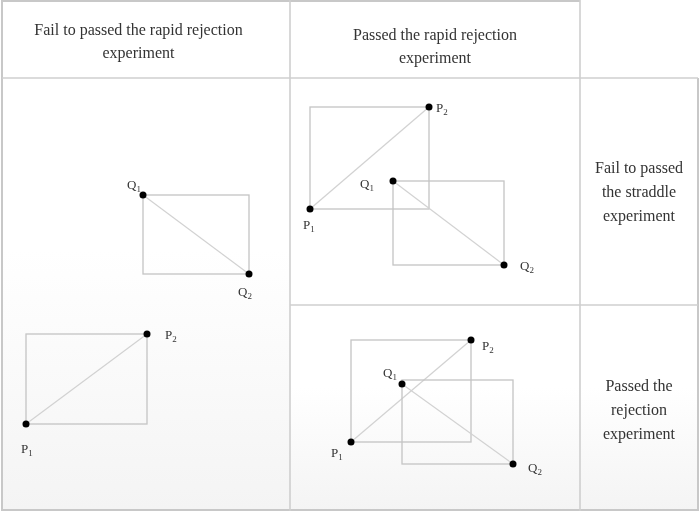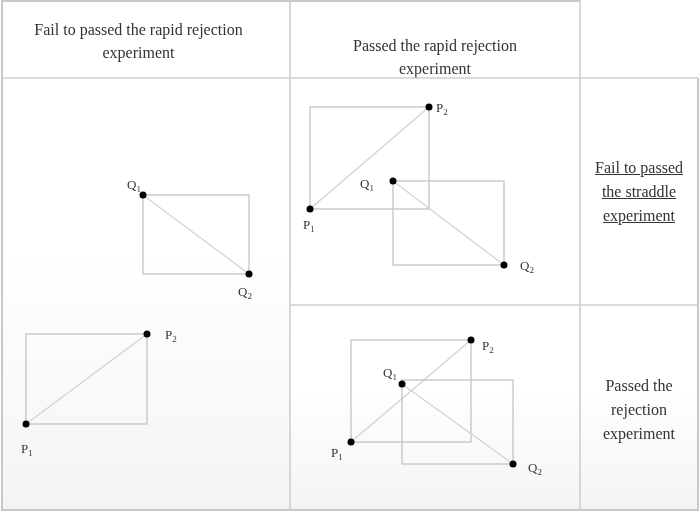--- a/index.html
+++ b/index.html
@@ -23,24 +23,24 @@
 </head>
 <body>
 
 <div class="cell grad" style="left:2px;top:78px;width:288px;height:432px;"></div>
 <div class="cell" style="left:290px;top:78px;width:290px;height:227px;background:#fff;"></div>
 <div class="cell grad" style="left:290px;top:305px;width:290px;height:205px;"></div>
 <div class="cell" style="left:580px;top:78px;width:118px;height:227px;background:#fff;"></div>
 <div class="cell grad" style="left:580px;top:305px;width:118px;height:205px;"></div>
 
 <div class="cell hdr" style="left:2px;top:8px;width:273px;height:66px;padding:0 16px;box-sizing:border-box;">Fail to passed the rapid rejection experiment</div>
-<div class="cell hdr" style="left:290px;top:24px;width:290px;height:66px;padding:0 40px;box-sizing:border-box;">Passed the rapid rejection experiment</div>
+<div class="cell hdr" style="left:290px;top:13px;width:290px;height:66px;padding:0 40px;box-sizing:border-box;">Passed the rapid rejection experiment</div>
 <div class="cell hdr" style="left:580px;top:8px;width:118px;height:66px;"></div>
 
-<div class="cell side" style="left:584px;top:140px;width:110px;height:104px;text-decoration:underline;">Fail to passed the straddle experiment</div>
+<div class="cell side" style="left:584px;top:140px;width:110px;height:104px;">Fail to passed the straddle experiment</div>
 <div class="cell side" style="left:584px;top:370px;width:110px;height:80px;">Passed the rejection experiment</div>
 
 <svg id="diagram" width="700" height="512">
 
   <g>
     <line class="gl-outer" x1="2" y1="0" x2="2" y2="511"></line>
     <line class="gl-outer" x1="2" y1="1" x2="580" y2="1"></line>
     <line class="gl-outer" x1="2" y1="510" x2="698" y2="510"></line>
     <line class="gl-outer" x1="698" y1="78" x2="698" y2="511"></line>
     <line class="gl" x1="290" y1="0" x2="290" y2="511"></line>

